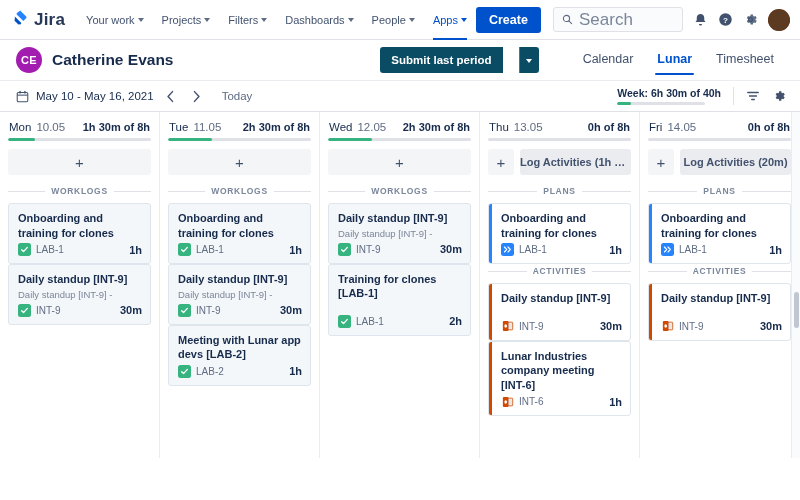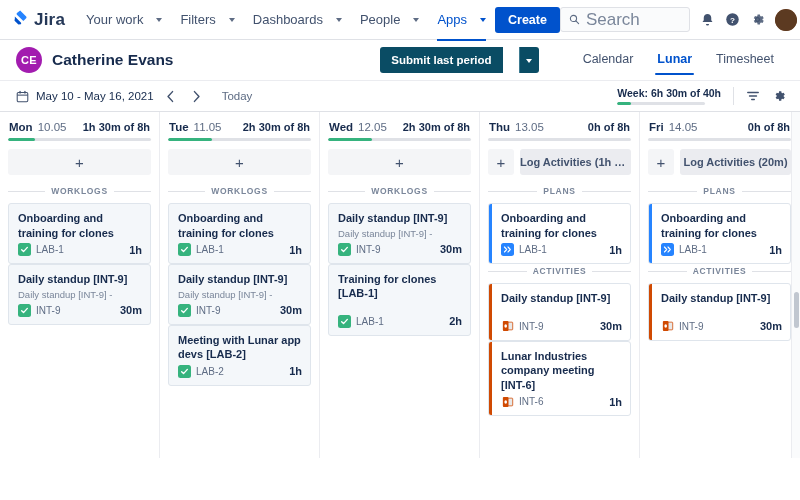--- a/index.html
+++ b/index.html
@@ -17,22 +17,22 @@
     display: flex;
     align-items: center;
     padding: 0 10px 0 8px;
     border-bottom: 1px solid #DFE1E6;
     background: #fff;
     position: relative;
   }
   .jira-logo { display: flex; align-items: center; gap: 5px; padding: 0 12px 0 4px; }
   .jira-logo .word { font-size: 17px; font-weight: 600; color: #253858; letter-spacing: .2px; }
   .nav-item {
-    display: flex; align-items: center; gap: 13px;
-    font-size: 13px; color: #42526E; font-weight: 500;
+    display: flex; align-items: center; gap: 3px;
+    font-size: 11px; color: #42526E; font-weight: 500;
     padding: 6px 9px; border-radius: 3px; cursor: pointer;
     white-space: nowrap;
   }
   .nav-item.active { color: #0052CC; position: relative; }
   .nav-item.active::after {
     content: ""; position: absolute; left: 9px; right: 9px; bottom: -8px;
     height: 2px; background: #0052CC;
   }
   .caret {
     width: 0; height: 0; border-left: 3.5px solid transparent;
@@ -126,21 +126,21 @@
     display: flex; height: 346px; overflow: hidden; position: relative;
     background: #fff;
   }
   .col {
     flex: 1 1 0; min-width: 0; border-right: 1px solid #EBECF0;
     padding: 8px 8px 0; display: flex; flex-direction: column;
   }
   .col:last-child { border-right: none; }
 
   .col-head { display: flex; align-items: baseline; gap: 5px; padding: 1px 1px 5px; }
-  .col-day { font-size: 11.5px; font-weight: 700; color: #172B4D; }
+  .col-day { font-size: 11.5px; font-weight: 400; color: #172B4D; }
   .col-date { font-size: 11.5px; color: #5E6C84; }
   .col-hours { margin-left: auto; font-size: 11px; font-weight: 700; color: #172B4D; }
   .col-bar { height: 3px; background: #DFE1E6; border-radius: 2px; overflow: hidden; margin-bottom: 8px; }
   .col-bar i { display: block; height: 100%; background: #36B37E; border-radius: 2px; }
 
   .add-row { display: flex; gap: 6px; margin-bottom: 9px; }
   .add-btn {
     flex: 1; height: 26px; background: #F4F5F7; border: none; border-radius: 3px;
     color: #42526E; font-size: 15px; cursor: pointer;
     display: flex; align-items: center; justify-content: center; line-height: 1;
@@ -209,20 +209,24 @@
       <svg width="17" height="17" viewBox="0 0 24 24">
           <path d="M11.5 2 20 10.5c.7.7.7 1.8 0 2.5l-4 4-9-9c-.7-.7-.7-1.8 0-2.5L11.5 2z" fill="#2684FF"></path>
           <path d="M4 10.5 12.5 19c.7.7.7 1.8 0 2.5L9 22l-5-5c-.7-.7-.7-1.8 0-2.5l0-4z" fill="#0052CC"></path>
         </svg>
     </span>
     <span class="word">Jira</span>
   </div>
 
   <div class="nav-item">
     <span>Your work</span>
+    <span class="caret"></span>
+  </div>
+  <div class="nav-item">
+    <span>Projects</span>
     <span class="caret"></span>
   </div>
   <div class="nav-item">
     <span>Filters</span>
     <span class="caret"></span>
   </div>
   <div class="nav-item">
     <span>Dashboards</span>
     <span class="caret"></span>
   </div>

